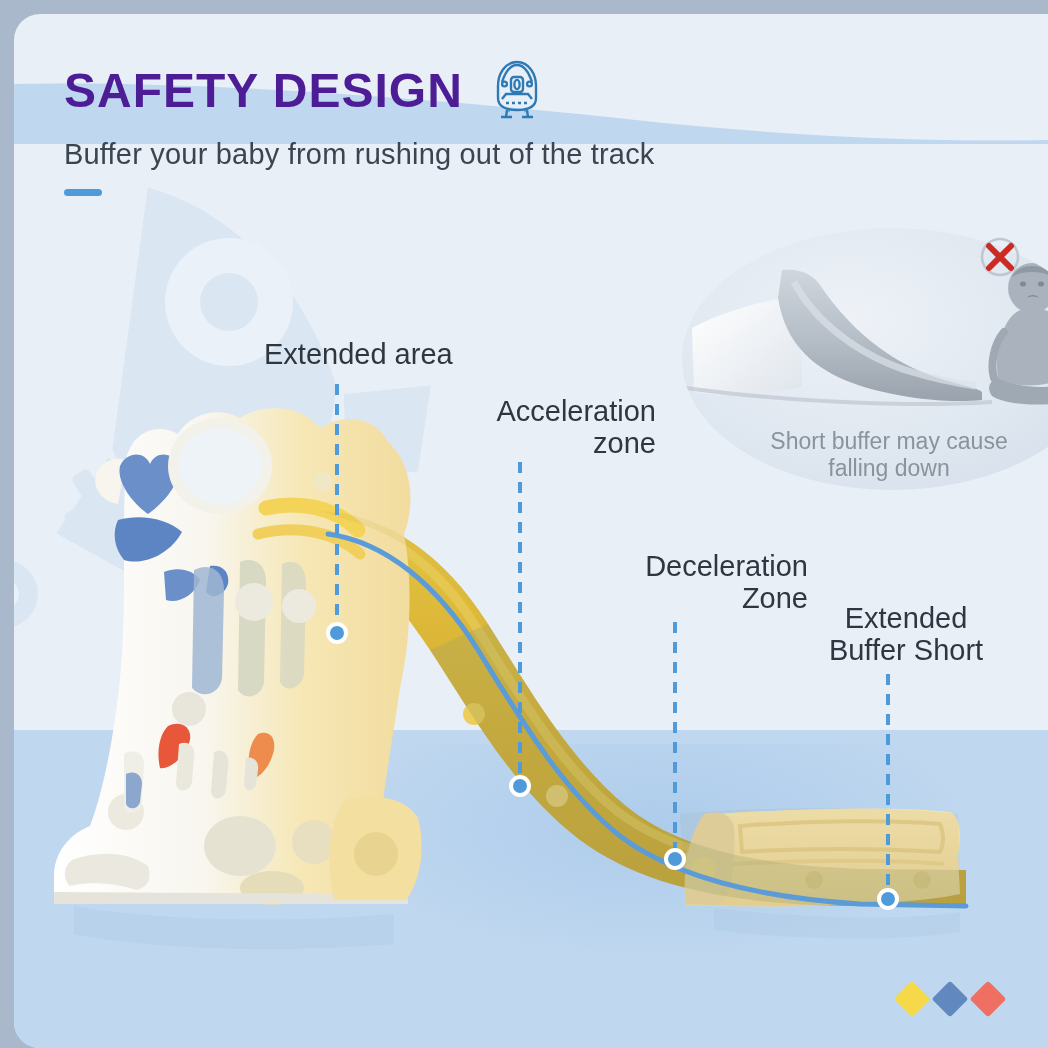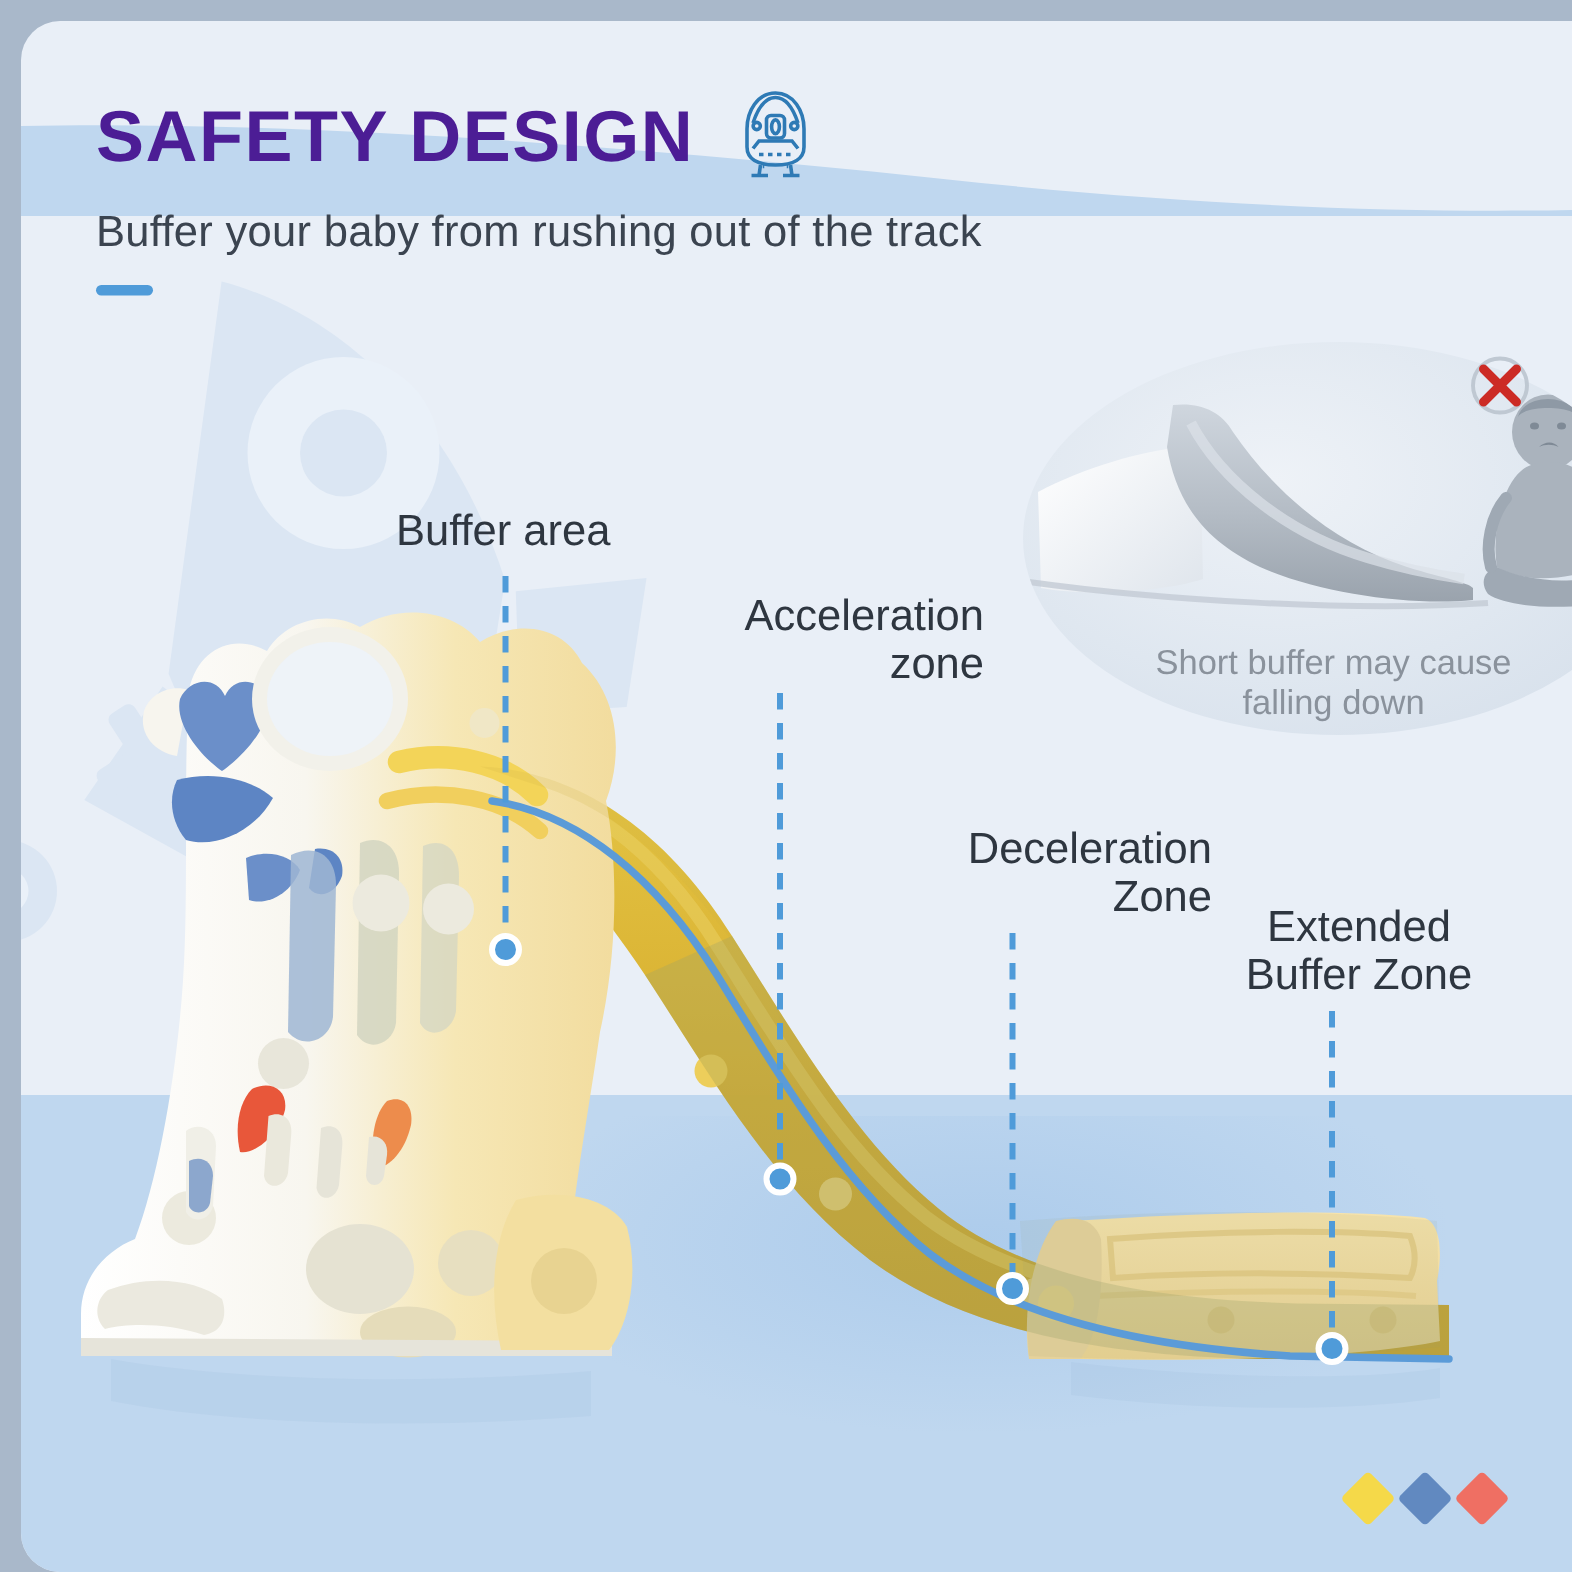--- a/index.html
+++ b/index.html
@@ -288,27 +288,27 @@
         <path d="M17 45 h 3 M23 45 h 3 M29 45 h 3 M35 45 h 3"></path>
         <path d="M18 52 L 17 59 M38 52 L 39 59"></path>
         <path d="M12 59 h 11 M33 59 h 11"></path>
         <path d="M19.5 53 h 1 M35.5 53 h 1"></path>
       </svg>
     </span>
     <div class="subtitle">Buffer your baby from rushing out of the track</div>
     <div class="accent-bar"></div>
   </div>
 
-  <div class="label lbl-waiting">Buffer area</div>
+  <div class="label lbl-waiting">Extended area</div>
   <div class="label lbl-accel">Acceleration
 zone</div>
   <div class="label lbl-decel">Deceleration
 Zone</div>
   <div class="label lbl-extbuf">Extended
-Buffer Zone</div>
+Buffer Short</div>
 
   <div class="inset">
     <svg width="420" height="262" viewBox="0 0 420 262">
       <defs>
         <linearGradient id="gGrey" x1="0" y1="0" x2="0" y2="1">
           <stop offset="0%" stop-color="#cfd6de"></stop>
           <stop offset="55%" stop-color="#b4bcc5"></stop>
           <stop offset="100%" stop-color="#9aa3ad"></stop>
         </linearGradient>
         <linearGradient id="gWhite" x1="0" y1="0" x2="1" y2="1">

